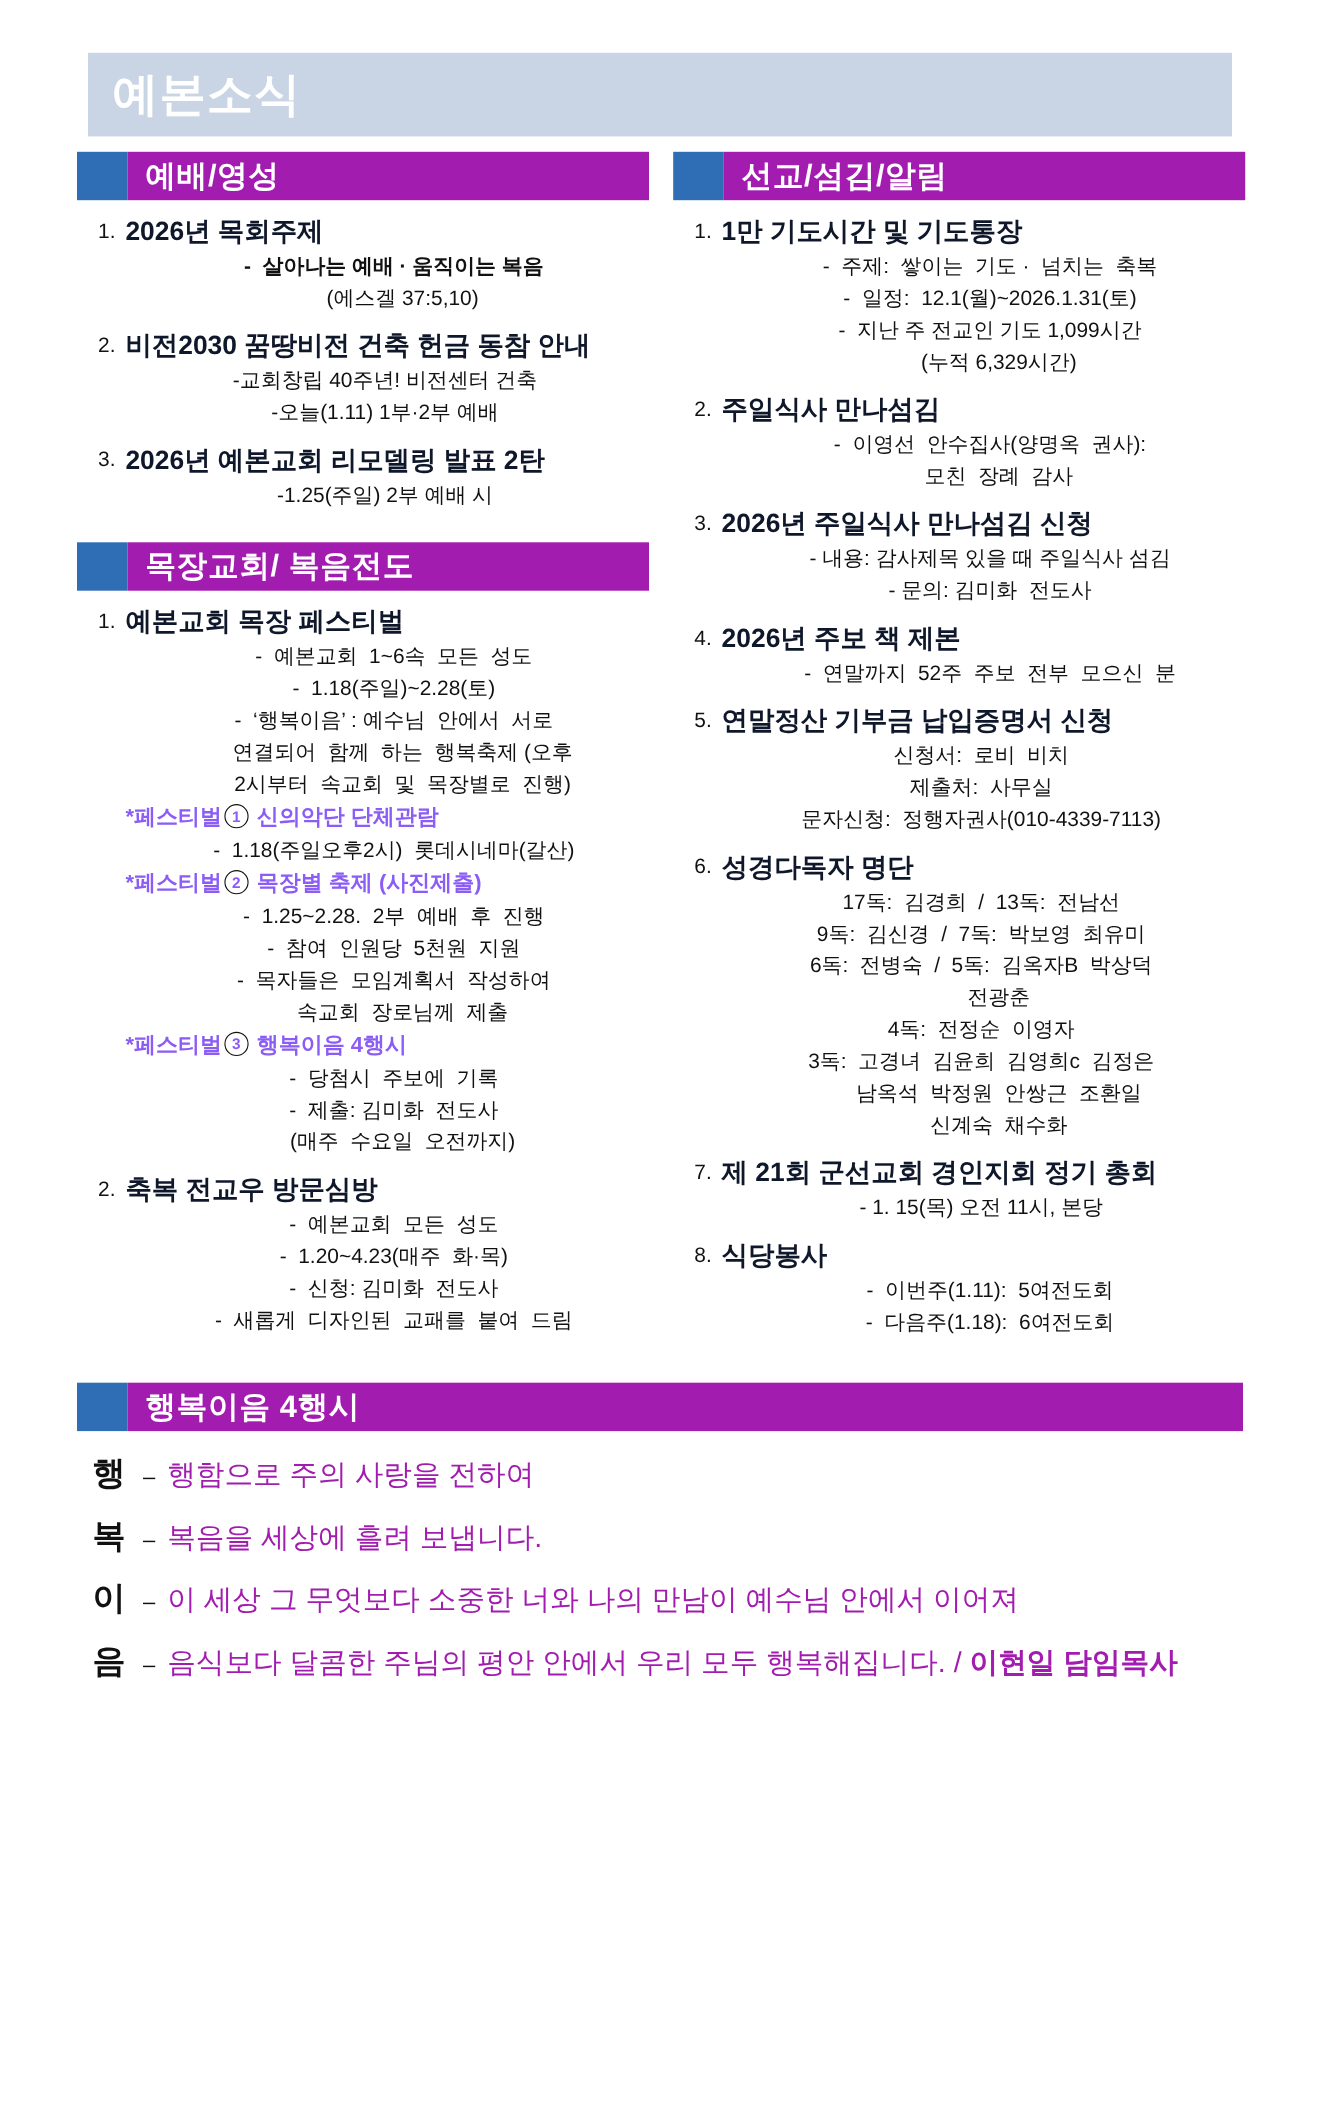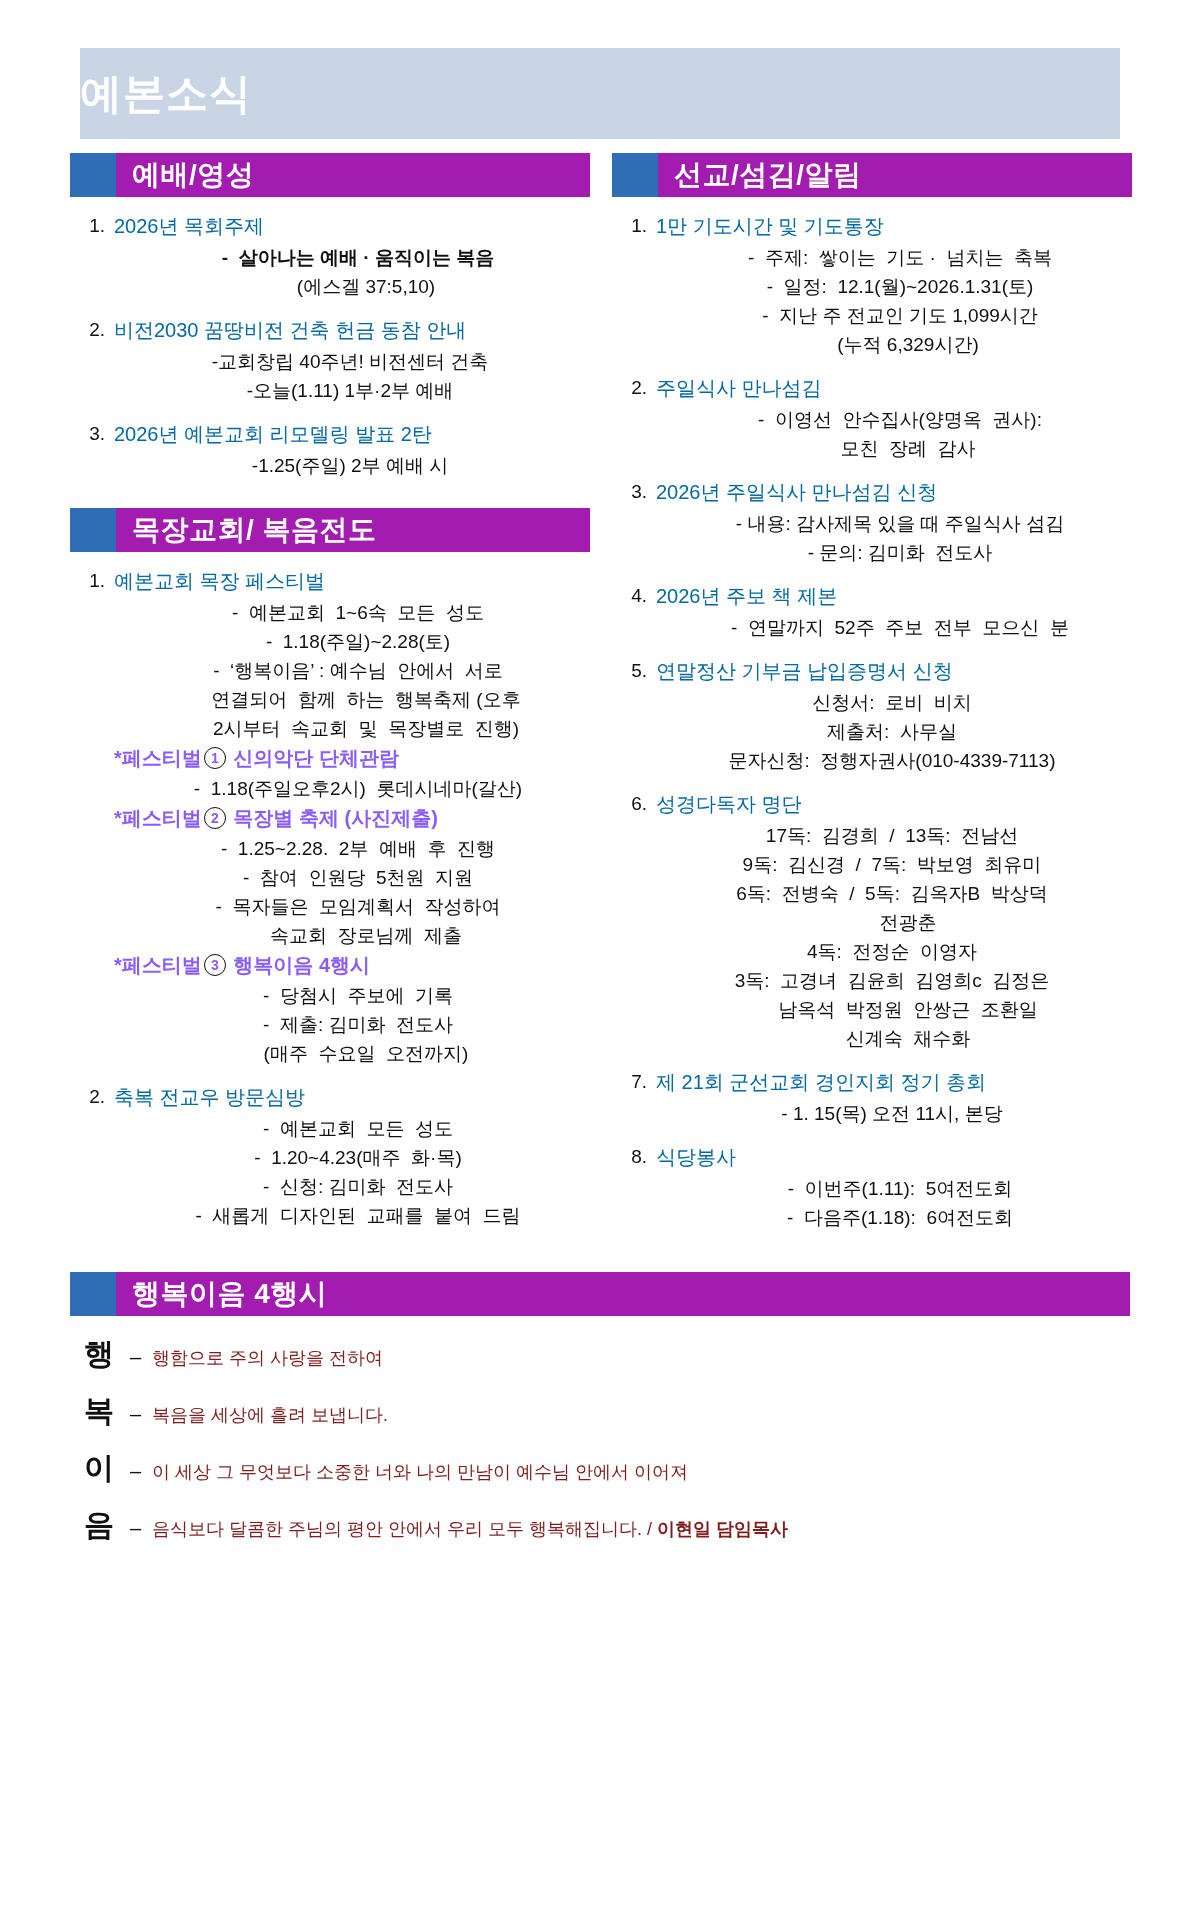--- a/index.html
+++ b/index.html
@@ -19,23 +19,24 @@
     width: 1200px;
     min-height: 1922px;
     padding: 0;
     box-sizing: border-box;
   }
 
   
   .masthead {
     margin: 48px 80px 0 80px;
     background: #c9d5e4;
-    height: 91px;
+    height: 76px;
     display: flex;
     align-items: center;
+    padding-left: 22px;
     box-sizing: border-box;
   }
   .masthead-title {
     font-size: 42px;
     font-weight: bold;
     color: #ffffff;
     letter-spacing: 1px;
     line-height: 1;
   }
 
@@ -93,24 +94,24 @@
     padding-right: 9px;
     box-sizing: border-box;
     font-size: 19px;
     color: #111;
     line-height: 30px;
   }
   .item-body {
     flex: 1 1 auto;
   }
   .item-title {
-    font-size: 20px;
-    font-weight: normal;
+    font-size: 24px;
+    font-weight: bold;
     line-height: 30px;
-    color: #0369a1;
+    color: #0f172a;
     margin-bottom: 2px;
   }
   .line {
     font-size: 19px;
     line-height: 29px;
     color: #111;
     white-space: pre-wrap;
     text-align: center;
   }
   .line.ind0 { padding-left: 0; }
@@ -159,22 +160,22 @@
     font-weight: bold;
     color: #111;
   }
   .acro-dash {
     width: 22px;
     flex: 0 0 22px;
     font-size: 20px;
     color: #111;
   }
   .acro-text {
-    font-size: 18px;
-    color: #7f1d1d;
+    font-size: 26px;
+    color: #a21caf;
     line-height: 30px;
   }
   .acro-text .author {
     font-weight: bold;
   }
   .spacer-sm { height: 10px; }
 </style>
 </head>
 <body>
 

